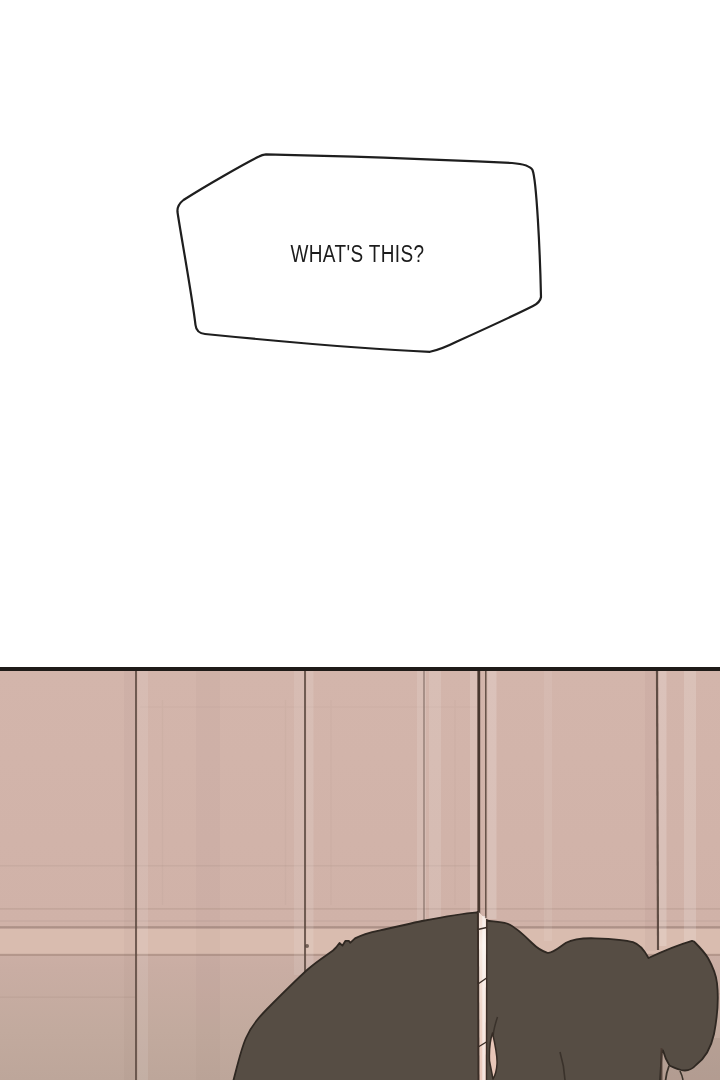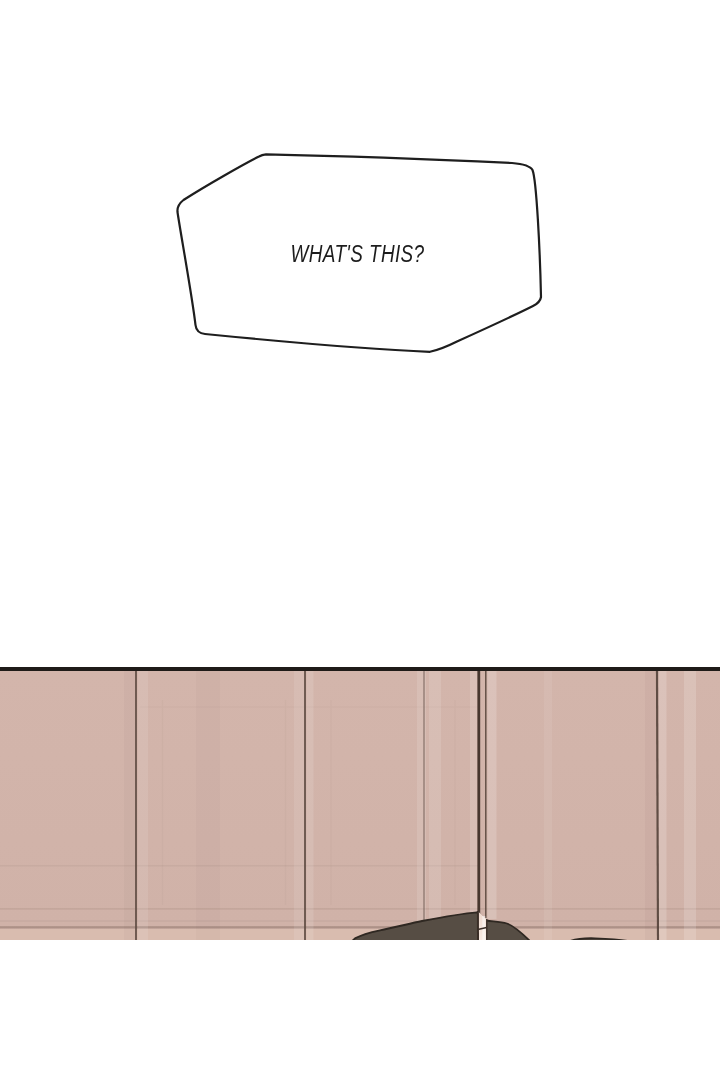--- a/index.html
+++ b/index.html
@@ -1,16 +1,16 @@
 <!DOCTYPE html>
 <html><head>
 <meta charset="utf-8">
 <style>
   html,body{margin:0;padding:0;background:#ffffff;}
-  #page{position:relative;width:720px;height:940px;overflow:hidden;background:#a16207;font-style:italic;}
+  #page{position:relative;width:720px;height:1080px;overflow:hidden;background:#a16207;}
   svg{display:block;}
   .bubtext{font-family:"Liberation Sans",sans-serif;font-weight:400;font-size:24.5px;fill:#1c1c1c;letter-spacing:0.5px;}
 </style>
 </head>
 <body>
 <div id="page">
 <svg width="720" height="1080" viewBox="0 0 720 1080">
 
   <rect x="0" y="0" width="720" height="1080" fill="#ffffff"></rect>
 

